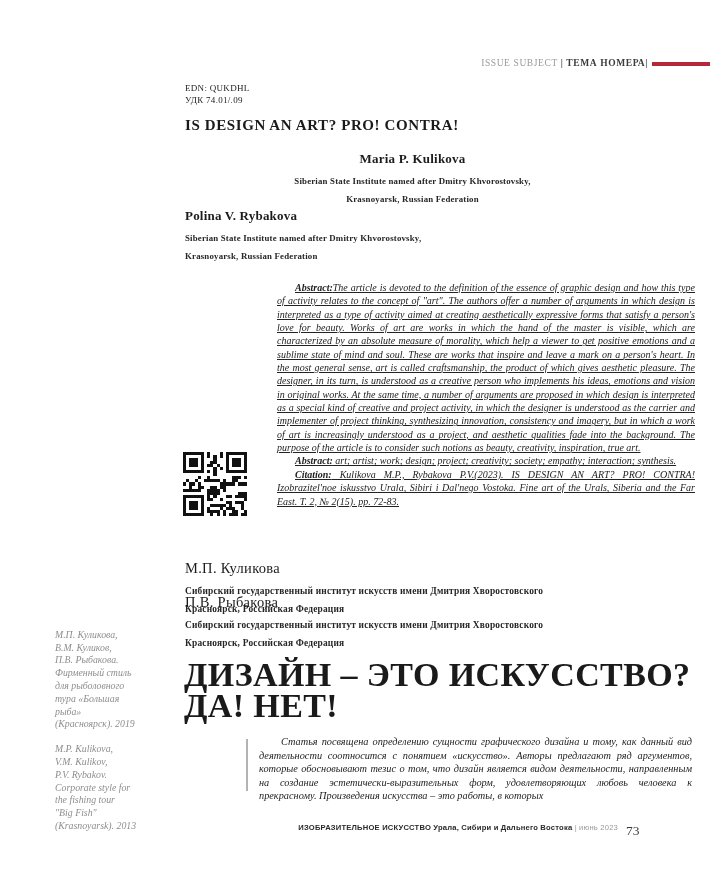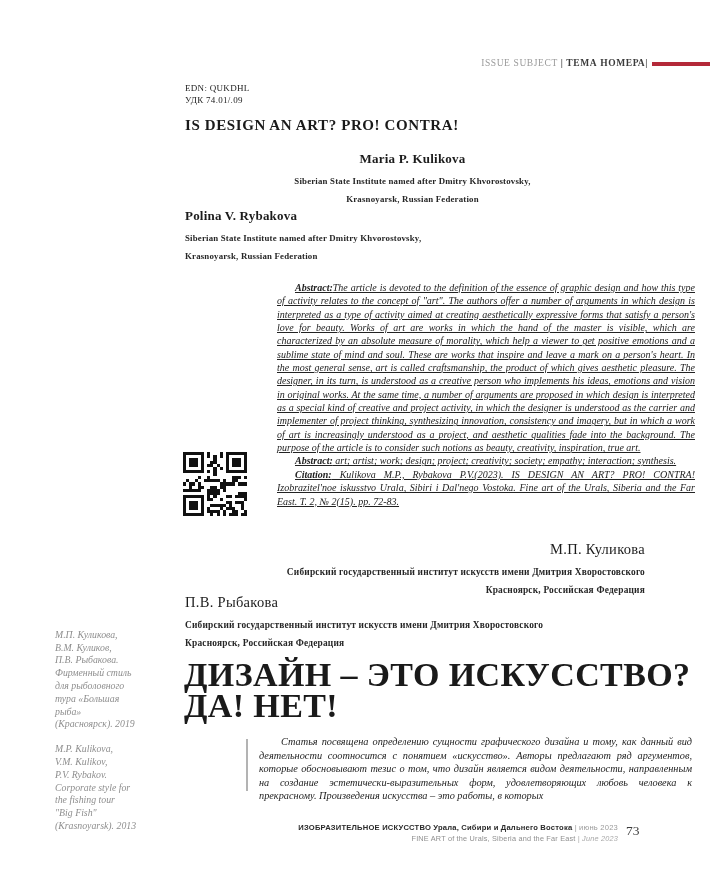--- a/index.html
+++ b/index.html
@@ -34,21 +34,21 @@
     font-size:10px; font-style:italic; line-height:13.35px; text-align:justify; color:#222;text-decoration:underline;
   }
   .abstract-block p { text-indent:18px; }
   .abstract-block .lbl { font-weight:bold; }
 
   .qr-wrap { position:absolute; left:183px; top:452px; width:64px; height:64px; }
   .qr-wrap svg { width:64px; height:64px; fill:#111; shape-rendering:crispEdges; }
 
   
   .author-ru { position:absolute; left:185px; width:460px; }
-  .author-ru.r1 { top:541px;text-align:right; }
+  .author-ru.r1 { top:560px; }
   .author-ru.r2 { top:594px; }
   .author-ru .name { font-size:14.5px; font-weight:normal; margin-bottom:5px; letter-spacing:.3px; }
   .author-ru .affil { font-size:9.4px; font-weight:bold; line-height:18px; letter-spacing:.2px; color:#262626; }
 
   
   .fig-caption { position:absolute; left:55px; top:616px; width:122px;
     font-size:9.8px; font-style:italic; color:#8e8e8e; line-height:12.8px; white-space:pre-line; }
   .fig-caption .cap-en { display:block; margin-top:12px; }
 
   .title-ru { position:absolute; left:184px; top:659px; font-size:34px; font-weight:bold;
@@ -366,17 +366,16 @@
   </div>
 
   <h1 class="title-ru">ДИЗАЙН – ЭТО ИСКУССТВО?
 ДА! НЕТ!</h1>
 
   <div class="annotation-bar"></div>
   <p class="annotation">Статья посвящена определению сущности графического дизайна и тому, как данный вид деятельности соотносится с понятием «искусство». Авторы предлагают ряд аргументов, которые обосновывают тезис о том, что дизайн является видом деятельности, направленным на создание эстетически-выразительных форм, удовлетворяющих любовь человека к прекрасному. Произведения искусства – это работы, в которых</p>
 
   <div class="footer">
     <div class="l1"><span class="jb">ИЗОБРАЗИТЕЛЬНОЕ ИСКУССТВО</span> <span class="jm">Урала, Сибири и Дальнего Востока</span> <span class="dt">| июнь 2023</span></div>
-    <div class="l2"><span>FINE ART of the Urals, Siberia and the Far East</span> <span class="dt">| June 2023</span></div>
   </div>
   <div class="page-num">73</div>
 
 </div>
 
 </body></html>

